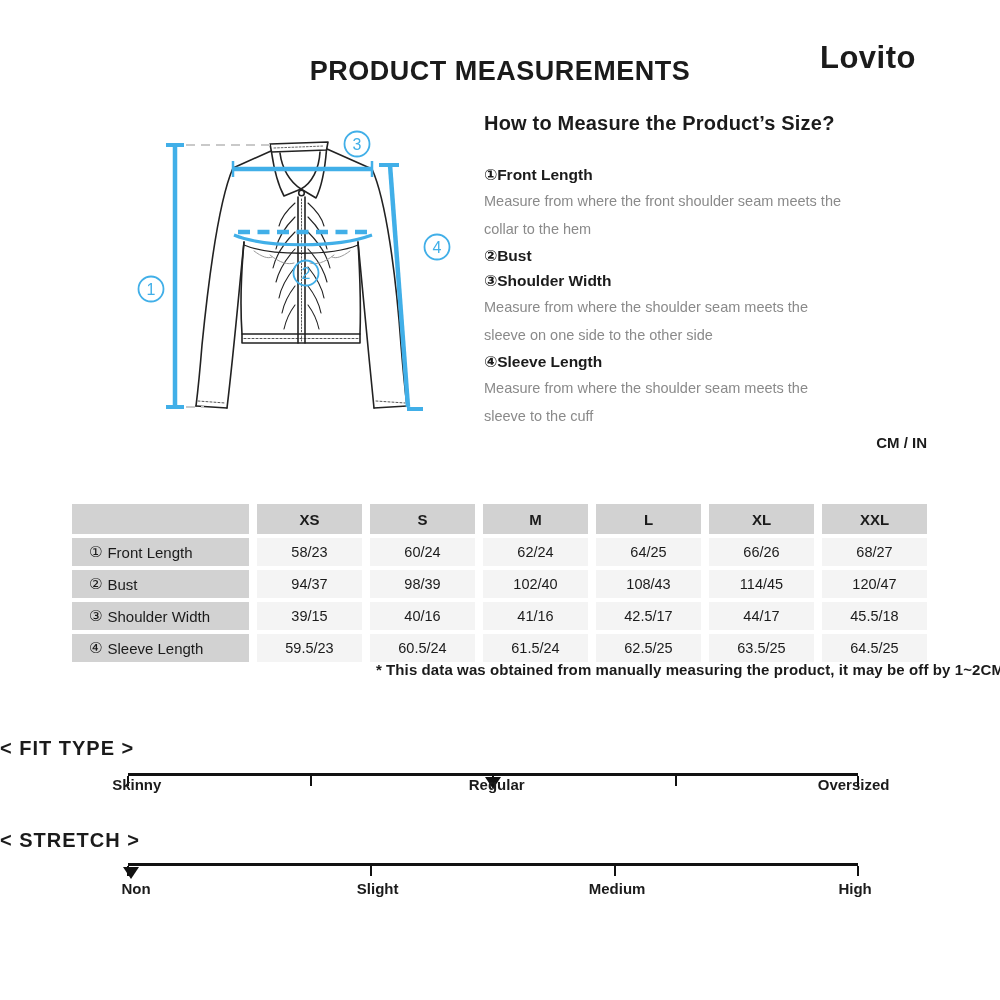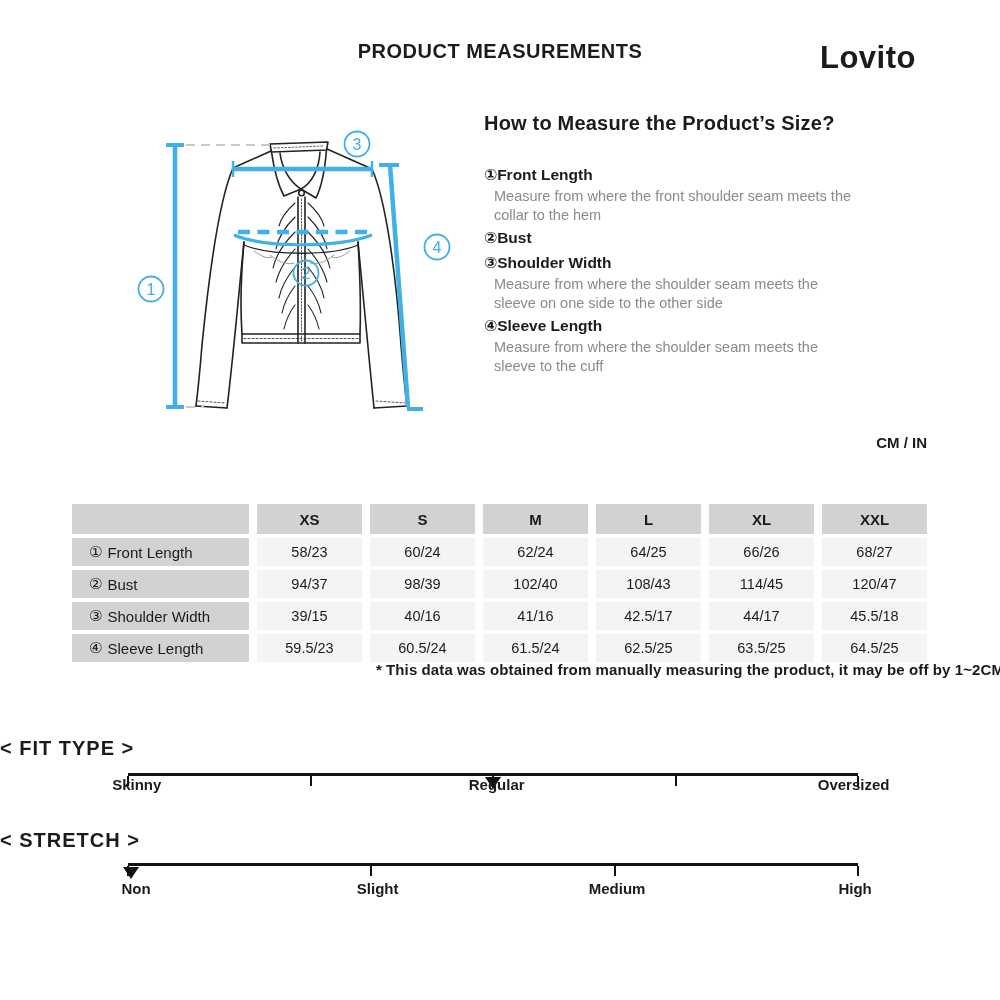--- a/index.html
+++ b/index.html
@@ -1,32 +1,32 @@
 <!DOCTYPE html>
 <html><head>
 <meta charset="utf-8">
 <style>
   * { margin:0; padding:0; box-sizing:border-box; }
   html,body { width:1000px; height:1000px; background:#ffffff;
     font-family:"Liberation Sans","DejaVu Sans",sans-serif; color:#1b1b1b; }
   .canvas { position:relative; width:1000px; height:1000px; overflow:hidden; background:#fff; }
 
   
-  .page-title { position:absolute; top:40px; left:0; width:1000px; text-align:center;
-    font-size:20px; font-weight:800; letter-spacing:.5px; }
+  .page-title { position:absolute; top:56px; left:0; width:1000px; text-align:center;
+    font-size:27px; font-weight:800; letter-spacing:.5px; }
   .logo { position:absolute; top:40px; right:84px; font-size:31px; font-weight:800; letter-spacing:.5px; }
 
   
   .diagram { position:absolute; left:120px; top:105px; width:340px; height:330px; }
 
   
   .howto { position:absolute; left:484px; top:112px; width:446px; }
   .howto-title { font-size:20px; font-weight:700; margin-bottom:27px; letter-spacing:.2px; }
   .howto-item-label { font-size:15.5px; font-weight:700; line-height:25px; }
-  .howto-item-desc { font-size:14.5px; color:#8a8a8a; line-height:19px; white-space:pre-line;margin-left:10px; }
+  .howto-item-desc { font-size:14.5px; color:#8a8a8a; line-height:28px; white-space:pre-line; }
 
   
   .units { position:absolute; top:434px; right:73px; font-size:15px; font-weight:700; }
 
   
   .size-table { position:absolute; left:72px; top:461px; width:855px;
     display:grid; grid-template-columns:177px repeat(6,1fr);
     column-gap:8px; row-gap:4px;margin-top:43px; }
   .cell { display:flex; align-items:center; justify-content:center; height:28px; font-size:14.5px; }
   .cell.head { height:30px; background:#d2d2d2; font-weight:700; font-size:15px; }

